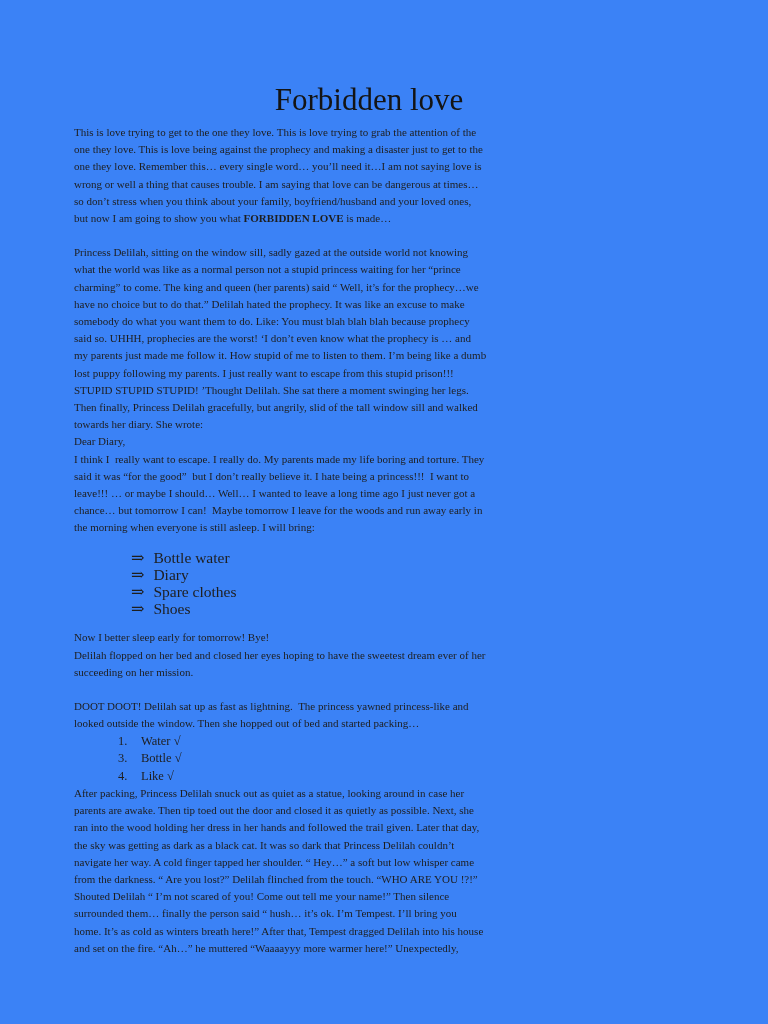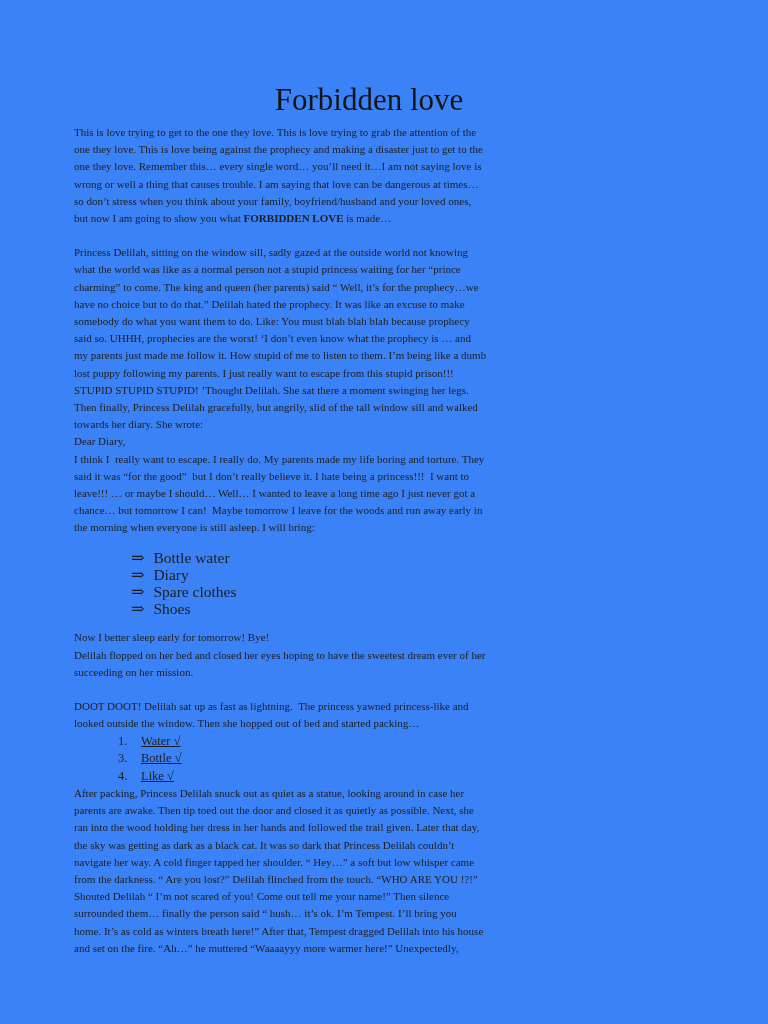--- a/index.html
+++ b/index.html
@@ -42,21 +42,20 @@
   .arrow-glyph {
     display: inline-block;
     margin-right: 9px;
     font-size: 16px;
   }
   .num-list { margin: 0; }
   .num-row {
     padding-left: 44px;
     font-size: 12.5px;
     line-height: 17.5px;
-    text-decoration: underline;
   }
   .num-glyph {
     display: inline-block;
     width: 23px;
   }
 </style>
 </head>
 <body>
 
 <div class="page">

